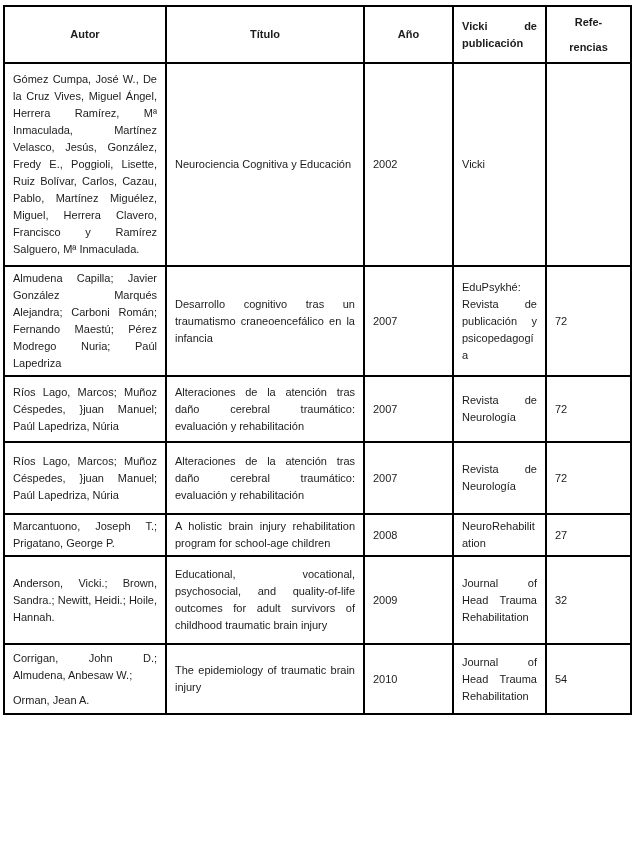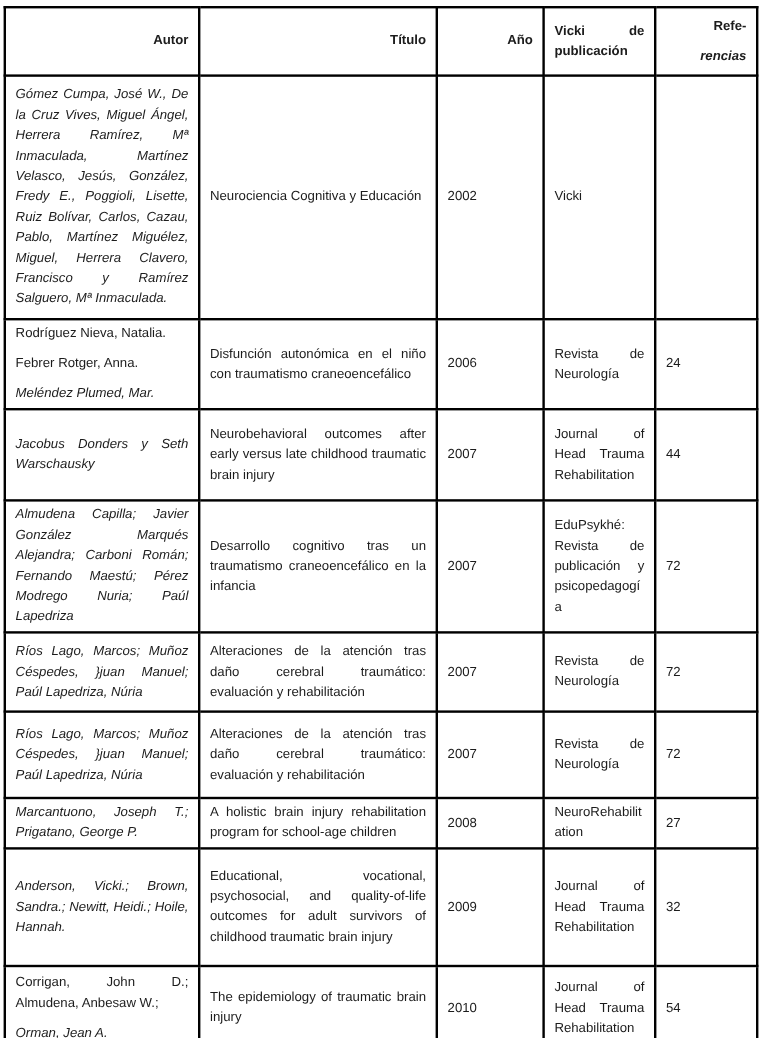--- a/index.html
+++ b/index.html
@@ -20,34 +20,33 @@
     vertical-align: middle;
     padding: 3px 8px;
     font-family: "Liberation Sans", sans-serif;
     font-size: 11px;
     line-height: 17px;
     color: #1c1c1c;
     overflow: hidden;
   }
   .ref-table th {
     font-weight: bold;
-    text-align: right;
+    text-align: center;
   }
   .ref-table th.justify,
   .ref-table td.justify {
     text-align: justify;
   }
   .ref-table td p,
   .ref-table th p {
     margin: 0 0 8px 0;
   }
   .ref-table td p:last-child,
   .ref-table th p:last-child {
     margin-bottom: 0;
-    font-style: italic;
   }
   .col-anio-cell {
     padding-left: 11px;
   }
   .col-fuente-cell {
     overflow-wrap: break-word;
     word-wrap: break-word;
   }
 </style>
 </head>
@@ -76,41 +75,21 @@
     <tr style="height:203px">
       <td class="justify">
           <p>Gómez Cumpa, José W., De la Cruz Vives, Miguel Ángel, Herrera Ramírez, Mª Inmaculada, Martínez Velasco, Jesús, González, Fredy E., Poggioli, Lisette, Ruiz Bolívar, Carlos, Cazau, Pablo, Martínez Miguélez, Miguel, Herrera Clavero, Francisco y Ramírez Salguero, Mª Inmaculada.</p>
         </td>
       <td class="justify">Neurociencia Cognitiva y Educación</td>
       <td class="col-anio-cell">2002</td>
       <td class="justify col-fuente-cell">Vicki</td>
       <td></td>
     </tr>
 
-    <tr style="height:73px">
-      <td class="justify">
-          <p>Rodríguez Nieva, Natalia.</p>
-          <p>Febrer Rotger, Anna.</p>
-          <p>Meléndez Plumed, Mar.</p>
-        </td>
-      <td class="justify">Disfunción autonómica en el niño con traumatismo craneoencefálico</td>
-      <td class="col-anio-cell">2006</td>
-      <td class="justify col-fuente-cell">Revista de Neurología</td>
-      <td>24</td>
-    </tr>
 
-    <tr style="height:76px">
-      <td class="justify">
-          <p>Jacobus Donders y Seth Warschausky</p>
-        </td>
-      <td class="justify">Neurobehavioral outcomes after early versus late childhood traumatic brain injury</td>
-      <td class="col-anio-cell">2007</td>
-      <td class="justify col-fuente-cell">Journal of Head Trauma Rehabilitation</td>
-      <td>44</td>
-    </tr>
 
     <tr style="height:100px">
       <td class="justify">
           <p>Almudena Capilla; Javier González Marqués Alejandra; Carboni Román; Fernando Maestú; Pérez Modrego Nuria; Paúl Lapedriza</p>
         </td>
       <td class="justify">Desarrollo cognitivo tras un traumatismo craneoencefálico en la infancia</td>
       <td class="col-anio-cell">2007</td>
       <td class="justify col-fuente-cell">EduPsykhé: Revista de publicación y psicopedagogía</td>
       <td>72</td>
     </tr>
@@ -138,21 +117,21 @@
     <tr style="height:33px">
       <td class="justify">
           <p>Marcantuono, Joseph T.; Prigatano, George P.</p>
         </td>
       <td class="justify">A holistic brain injury rehabilitation program for school-age children</td>
       <td class="col-anio-cell">2008</td>
       <td class="justify col-fuente-cell">NeuroRehabilitation</td>
       <td>27</td>
     </tr>
 
-    <tr style="height:98px">
+    <tr style="height:88px">
       <td class="justify">
           <p>Anderson, Vicki.; Brown, Sandra.; Newitt, Heidi.; Hoile, Hannah.</p>
         </td>
       <td class="justify">Educational, vocational, psychosocial, and quality-of-life outcomes for adult survivors of childhood traumatic brain injury</td>
       <td class="col-anio-cell">2009</td>
       <td class="justify col-fuente-cell">Journal of Head Trauma Rehabilitation</td>
       <td>32</td>
     </tr>
 
     <tr style="height:70px">

